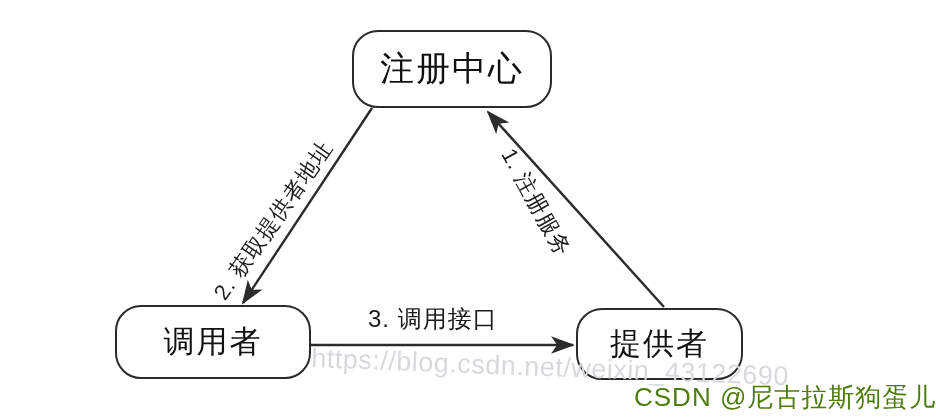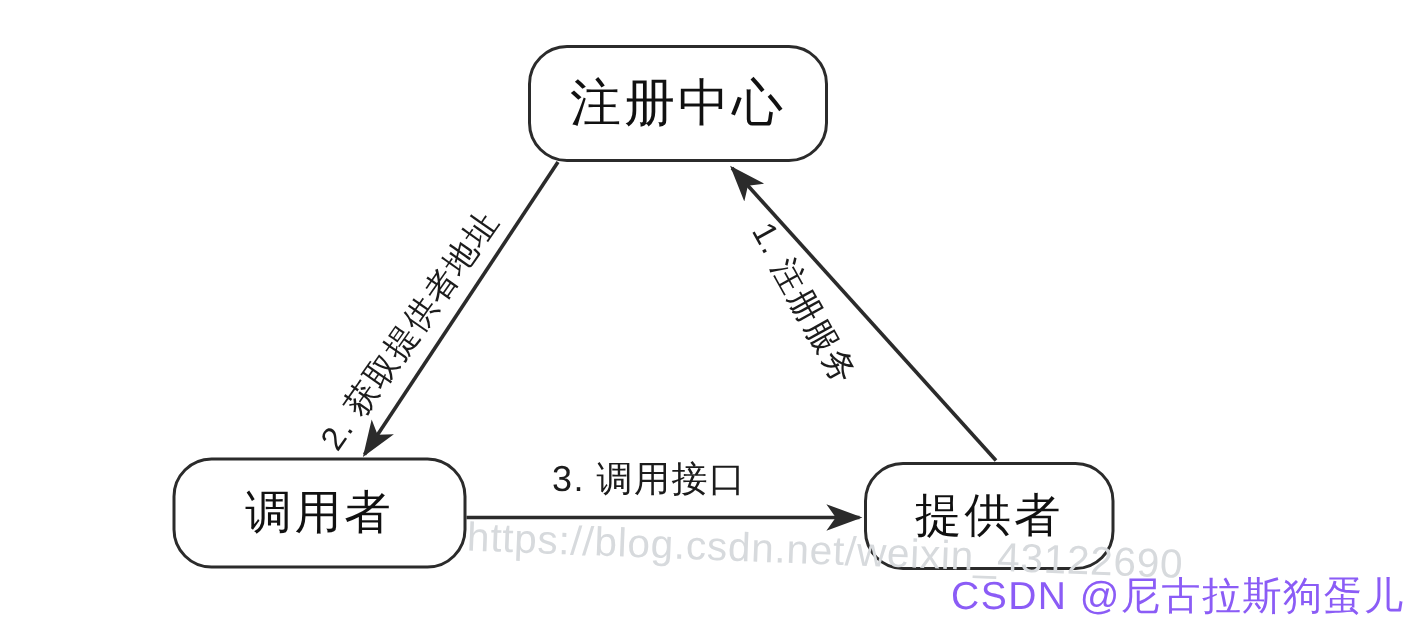--- a/index.html
+++ b/index.html
@@ -96,21 +96,21 @@
     top: 343px;
     font-size: 27px;
     letter-spacing: 0.5px;
     transform: rotate(2.2deg);
     transform-origin: 0 0;
   }
   #watermark-author {
     left: 634px;
     top: 380px;
     font-size: 26px;
-    color: #8b5cf6;
+    color: #4d7c0f;
     letter-spacing: 1px;
   }
 </style>
 </head>
 <body>
 
 <div id="canvas">
 
   <svg class="layer" viewBox="0 0 936 420">
     <defs>

